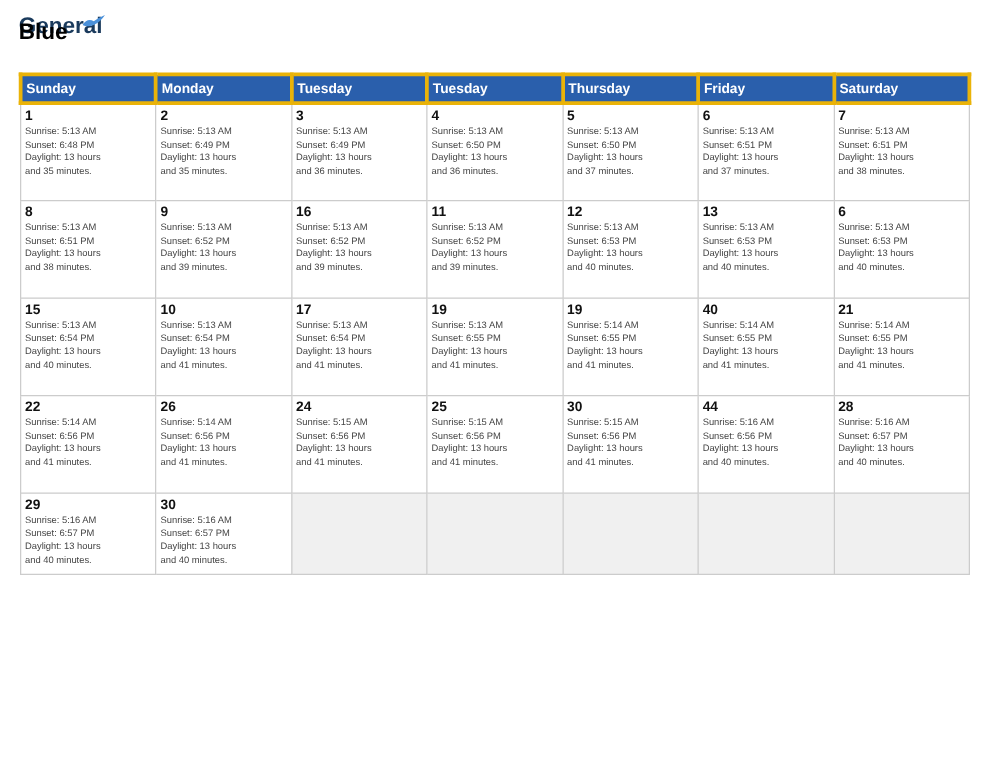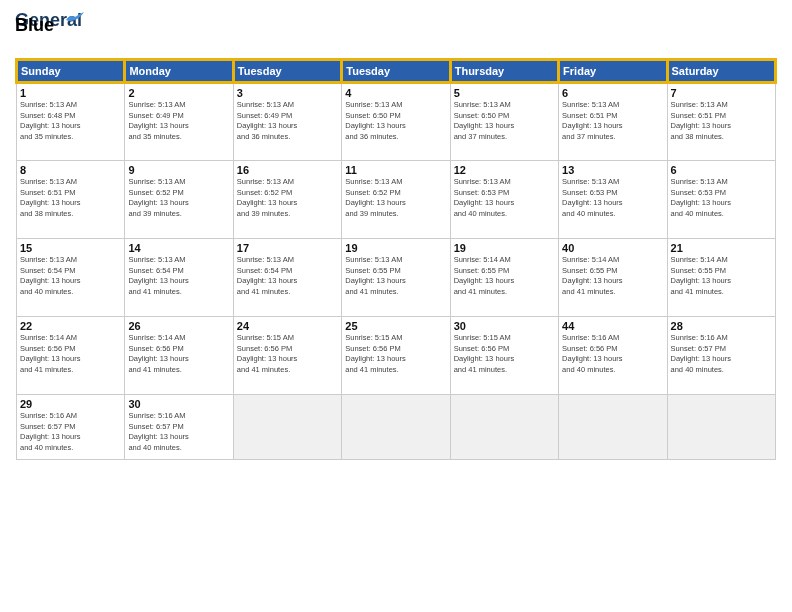--- a/index.html
+++ b/index.html
@@ -177,21 +177,21 @@
             <span class="day-num">6</span>
             <div class="day-info">Sunrise: 5:13 AM<br>Sunset: 6:53 PM<br>Daylight: 13 hours<br>and 40 minutes.</div>
           </td>
         </tr>
         <tr>
           <td>
             <span class="day-num">15</span>
             <div class="day-info">Sunrise: 5:13 AM<br>Sunset: 6:54 PM<br>Daylight: 13 hours<br>and 40 minutes.</div>
           </td>
           <td>
-            <span class="day-num">14</span>
+            <span class="day-num">10</span>
             <div class="day-info">Sunrise: 5:13 AM<br>Sunset: 6:54 PM<br>Daylight: 13 hours<br>and 41 minutes.</div>
           </td>
           <td>
             <span class="day-num">17</span>
             <div class="day-info">Sunrise: 5:13 AM<br>Sunset: 6:54 PM<br>Daylight: 13 hours<br>and 41 minutes.</div>
           </td>
           <td>
             <span class="day-num">19</span>
             <div class="day-info">Sunrise: 5:13 AM<br>Sunset: 6:55 PM<br>Daylight: 13 hours<br>and 41 minutes.</div>
           </td>

